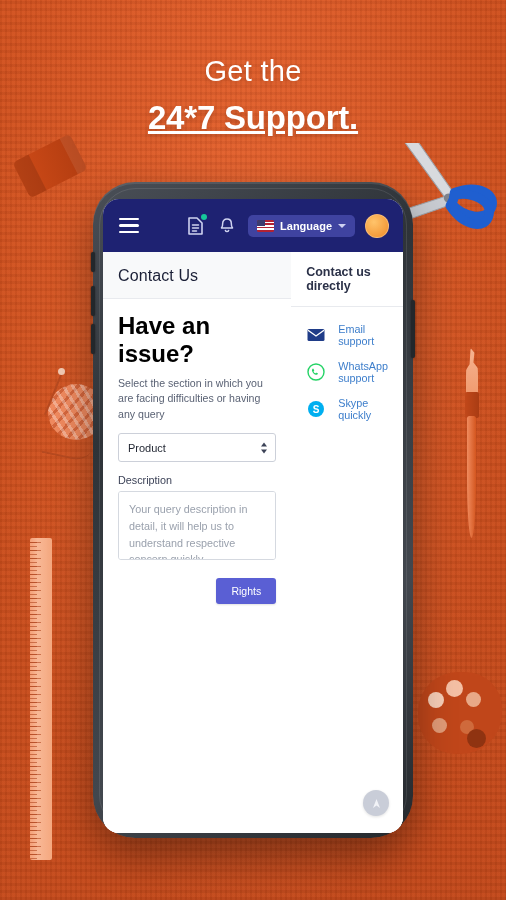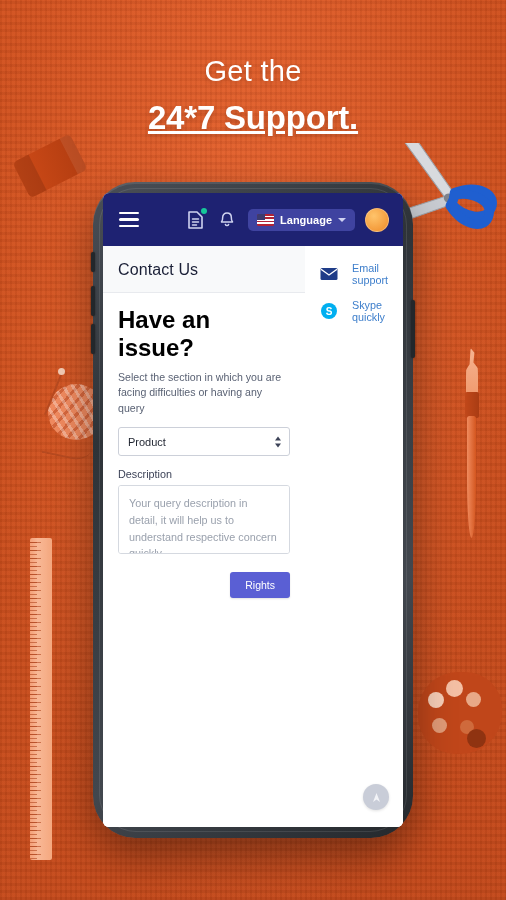--- a/index.html
+++ b/index.html
@@ -97,22 +97,22 @@
   }
   .side-btn { position:absolute; background:#23272b; border-radius:2px; box-shadow:0 0 2px rgba(0,0,0,.5); }
   #vol-up   { left:-2px; top:104px;  width:4px; height:30px; }
   #vol-down { left:-2px; top:142px;  width:4px; height:30px; }
   #silent   { left:-2px; top:70px;   width:4px; height:20px; }
   #power    { right:-2px; top:118px; width:4px; height:58px; }
 
   
   #screen {
     position:relative; width:100%; height:100%;
-    border-radius:6px; overflow:hidden; background:#fff;
-    display:flex; flex-direction:column;
+    border-radius:16px; overflow:hidden; background:#fff;
+    display:flex; flex-direction:column;margin-top:6px;
   }
 
   
   #navbar {
     height:53px; flex:none; background:#1e2272;
     display:flex; align-items:center; padding:0 14px 0 16px; gap:10px;
   }
   #navbar .spacer { flex:1; }
   #hamburger { width:20px; display:flex; flex-direction:column; gap:4px; cursor:pointer; }
   #hamburger i { display:block; height:2.4px; background:#fff; border-radius:2px; }
@@ -313,29 +313,41 @@
 
           <div class="submit-row">
             <button id="submit-btn">Rights</button>
           </div>
         </div>
       </div>
 
       <div class="gap"></div>
 
       <div class="card">
+        <div class="direct-head">
+          <h2>Contact us directly</h2>
+        </div>
         <div class="links" id="links">
             <div class="link-row">
               <span class="ic">
                 <svg width="18" height="14" viewBox="0 0 18 14">
                   <rect x="0.5" y="1" width="17" height="12" rx="1.5" fill="#1f3c88"></rect>
                   <path d="M1 2.2 L9 8 L17 2.2" fill="none" stroke="#fff" stroke-width="1.4"></path>
                 </svg>
               </span>
               <span class="txt">Email support</span>
+            </div>
+            <div class="link-row">
+              <span class="ic">
+                <svg width="18" height="18" viewBox="0 0 18 18">
+                  <circle cx="9" cy="9" r="8" fill="#fff" stroke="#25d366" stroke-width="1.4"></circle>
+                  <path d="M6.3 5.5c-.3 0-.6.1-.8.4-.3.3-.7 1-.5 1.9.3 1.4 1.4 2.8 2.8 3.6 1 .5 1.8.5 2.2.3.4-.2.8-.6.9-.9.1-.2 0-.4-.2-.5l-1.2-.6c-.2-.1-.4 0-.5.1l-.3.4c-.1.1-.3.2-.5.1-.7-.3-1.3-.9-1.6-1.6-.1-.2 0-.3.1-.4l.4-.4c.1-.1.2-.3.1-.5l-.5-1.1c-.1-.2-.2-.3-.4-.3z" fill="#25d366"></path>
+                </svg>
+              </span>
+              <span class="txt">WhatsApp support</span>
             </div>
             <div class="link-row">
               <span class="ic">
                 <svg width="18" height="18" viewBox="0 0 18 18">
                   <circle cx="9" cy="9" r="8" fill="#00aff0"></circle>
                   <text x="9" y="12.8" font-size="10" font-weight="bold" fill="#fff" text-anchor="middle" font-family="Liberation Sans, sans-serif">S</text>
                 </svg>
               </span>
               <span class="txt">Skype quickly</span>
             </div>

